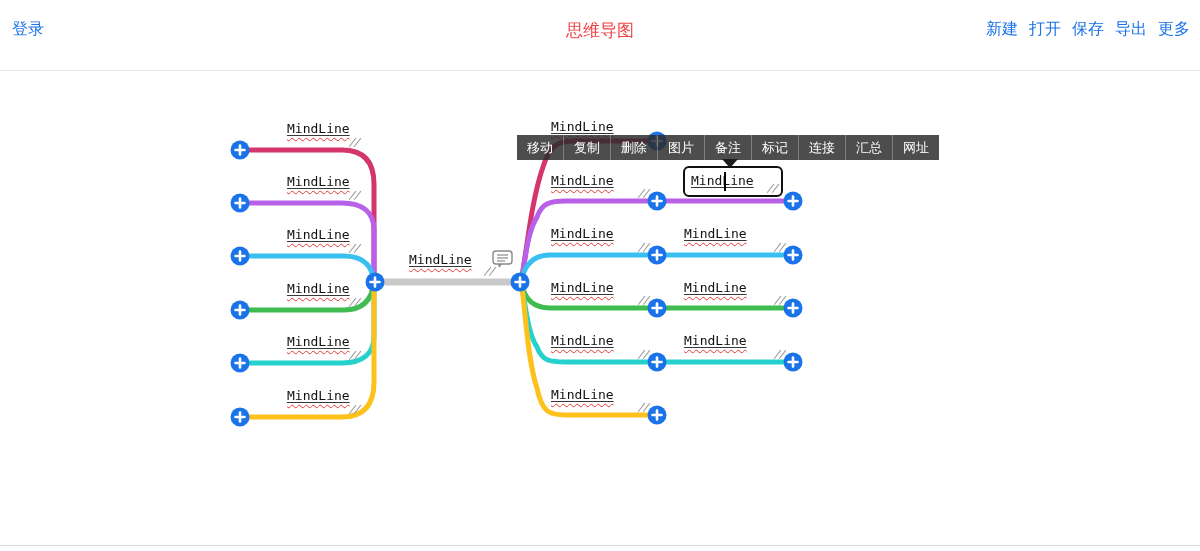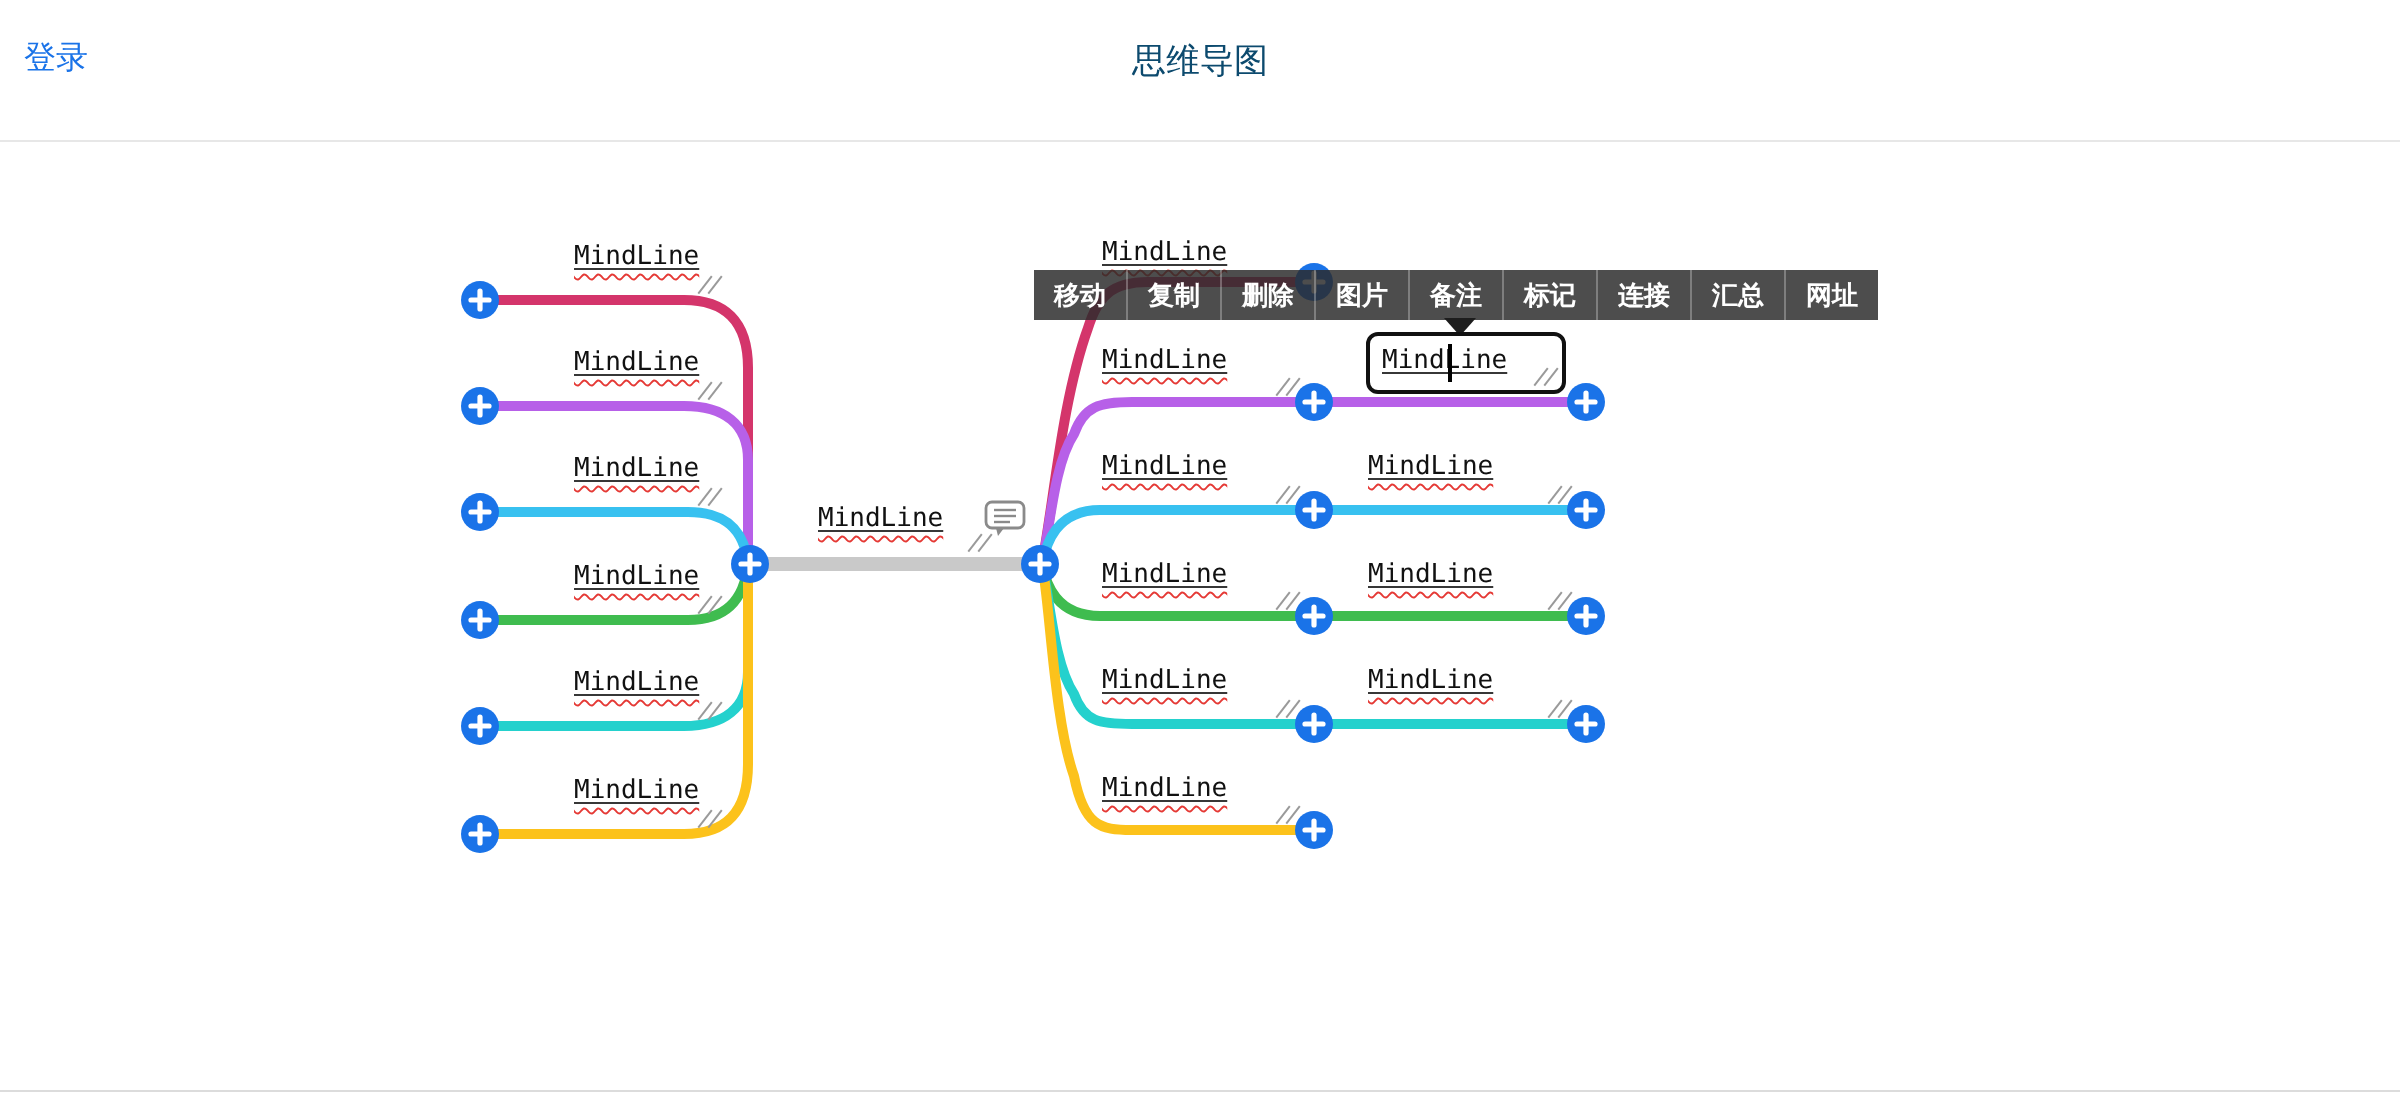--- a/index.html
+++ b/index.html
@@ -5,21 +5,21 @@
   * { margin:0; padding:0; box-sizing:border-box; }
   html,body { width:1200px; height:551px; background:#fff; overflow:hidden;
               font-family:"Liberation Sans", sans-serif; }
   #app { position:relative; width:1200px; height:551px; background:#fff; }
 
   
   .header { position:absolute; top:0; left:0; width:1200px; height:71px;
             background:#fff; border-bottom:1px solid #e7e7e7; z-index:30; }
   .login-link { position:absolute; left:12px; top:19px; font-size:16px; color:#1a73e8; cursor:pointer; }
   .app-title { position:absolute; left:0; right:0; top:19px; text-align:center;
-               font-size:17px; color:#0c4a6e; }
+               font-size:17px; color:#ef4444; }
   .header-actions { position:absolute; right:10px; top:19px; display:flex; gap:11px; }
   .header-actions span { font-size:16px; color:#1a73e8; cursor:pointer; }
 
   
   #mapsvg { position:absolute; left:0; top:0; z-index:1; }
   .branch { fill:none; stroke-width:5; stroke-linecap:round; }
   .rootline { fill:none; stroke-width:7; stroke-linecap:butt; }
   .plus-circle { stroke:none; }
   .plus-sign { stroke:#fff; stroke-width:2.6; stroke-linecap:round; fill:none; }
   .note-bubble { fill:#fff; stroke:#8a8a8a; stroke-width:1.4; }
@@ -34,21 +34,21 @@
   
   .handle { position:absolute; width:13px; height:11px; z-index:14; pointer-events:auto; }
   .handle i { position:absolute; top:0; width:1.2px; height:11px; background:#9a9a9a;
               transform:rotate(38deg); display:block; }
   .handle i:first-child { left:3px; }
   .handle i:last-child { left:8px; }
 
   
   .ctx-menu { position:absolute; left:517px; top:135px; height:25px; display:flex;
               background:rgba(43,43,43,.84); z-index:20; }
-  .ctx-menu .item { color:#fff; font-size:13px; font-weight:700; line-height:25px;
+  .ctx-menu .item { color:#fff; font-size:13px; font-weight:400; line-height:25px;
                     padding:0 10px; cursor:pointer; border-left:1px solid rgba(255,255,255,.28); }
   .ctx-menu .item:first-child { border-left:none; }
   .ctx-arrow { position:absolute; left:722px; top:159px; width:0; height:0; z-index:20;
                border-left:8px solid transparent; border-right:8px solid transparent;
                border-top:9px solid #1d1d1d; }
 
   
   .edit-box { position:absolute; left:683px; top:166px; width:100px; height:31px;
               background:#fff; border:2px solid #111; border-radius:6px; z-index:25; cursor:text; }
   .edit-box .txt { position:absolute; left:6px; top:5px; font-family:"DejaVu Sans Mono", monospace;
@@ -267,16 +267,23 @@
     <span class="caret"></span>
     <span class="handle">
         <i></i>
         <i></i>
       </span>
   </div>
 
   <div class="header">
     <span class="login-link">登录</span>
     <div class="app-title">思维导图</div>
+    <div class="header-actions">
+      <span>新建</span>
+      <span>打开</span>
+      <span>保存</span>
+      <span>导出</span>
+      <span>更多</span>
+    </div>
   </div>
 
   <div class="bottom-rule"></div>
 </div>
 
 </body></html>

